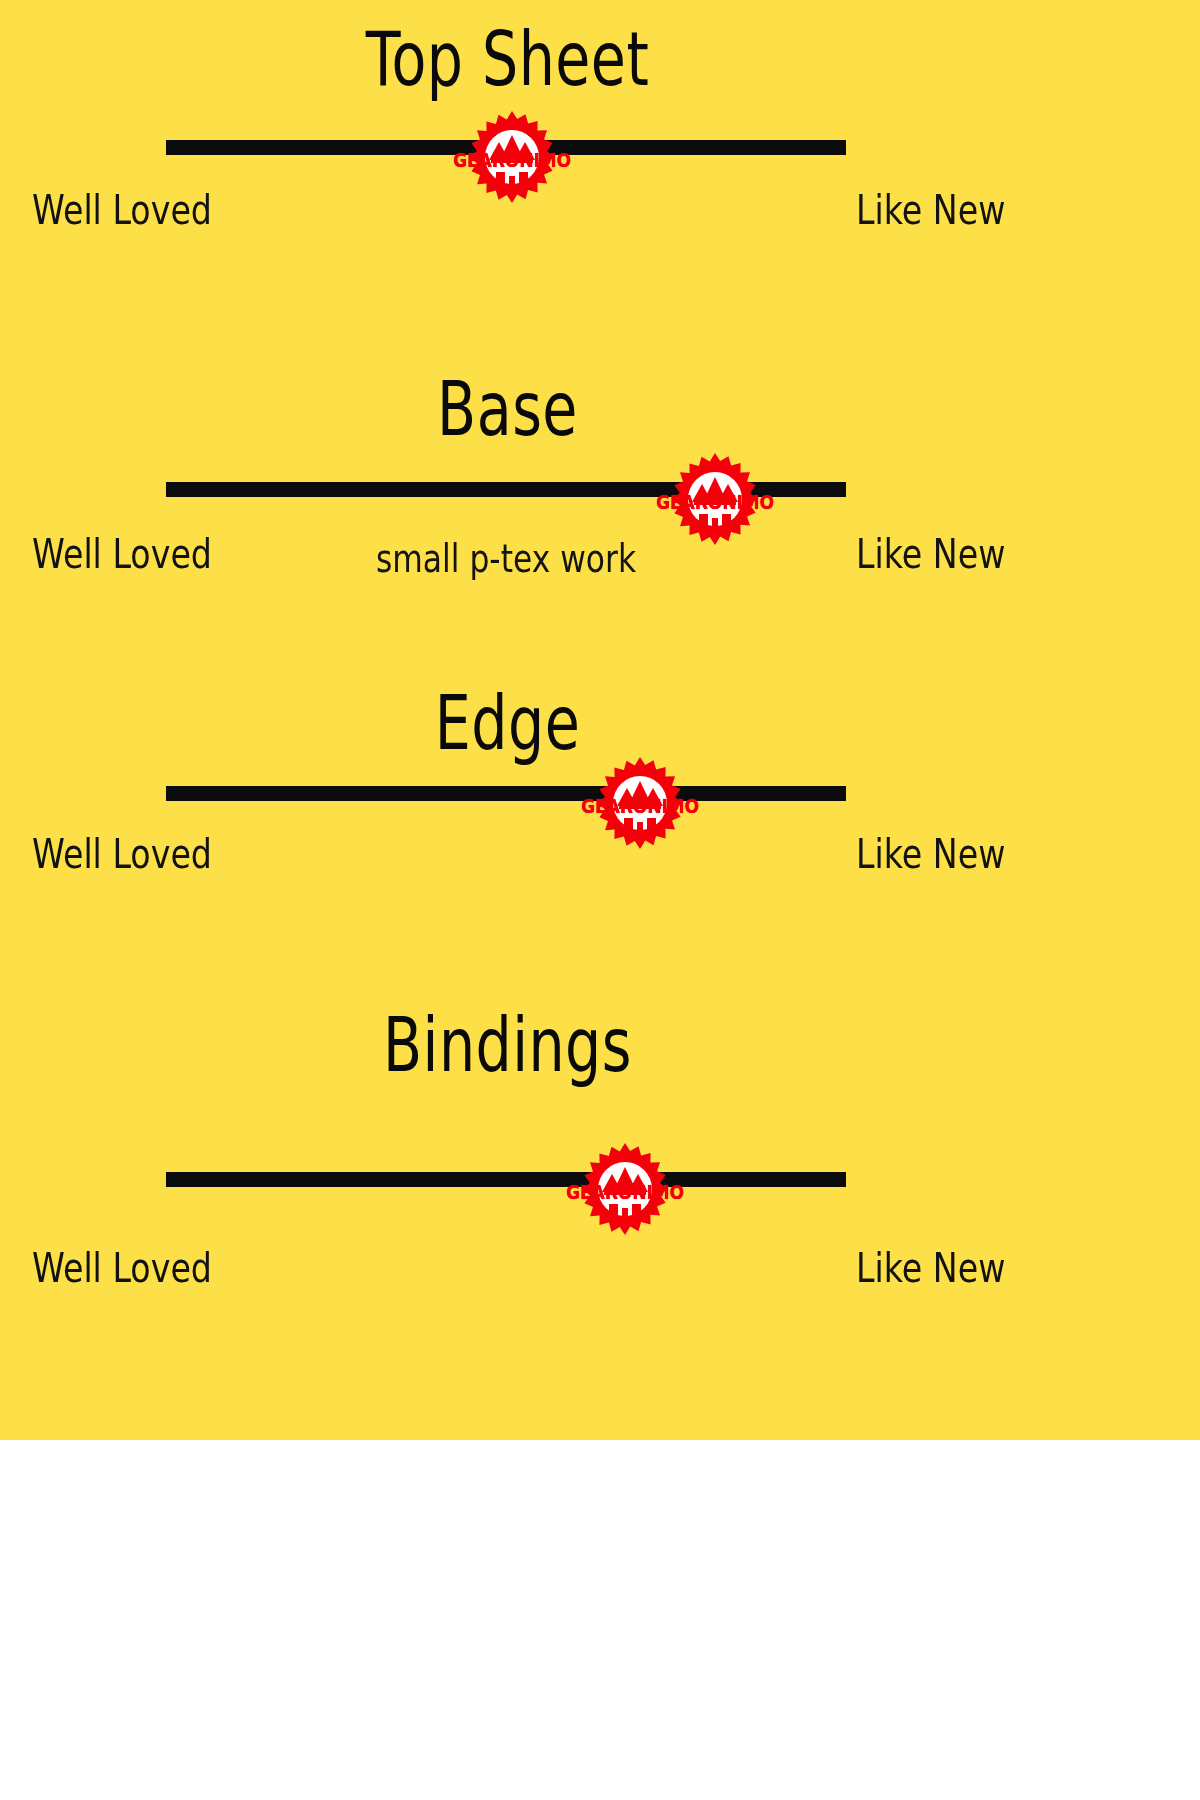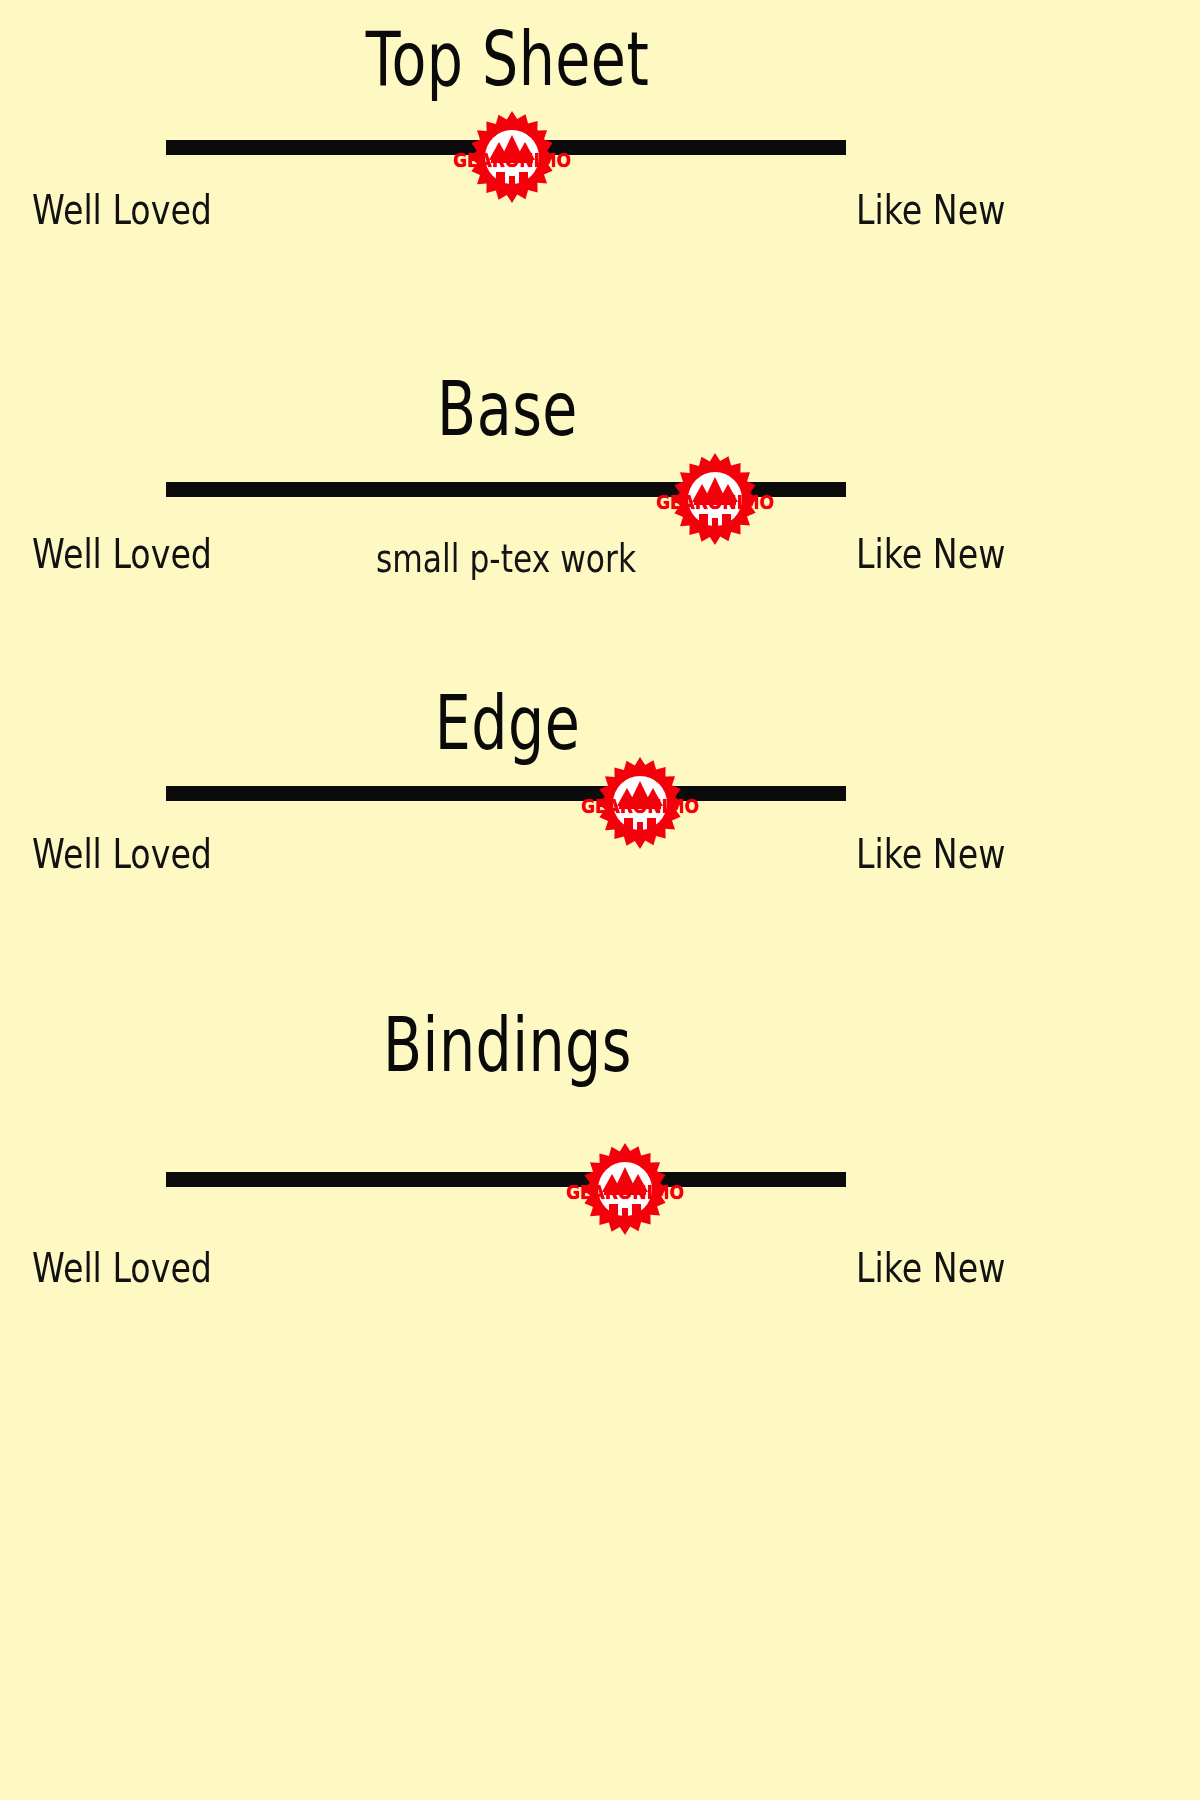--- a/index.html
+++ b/index.html
@@ -10,22 +10,22 @@
     width: 1200px;
     height: 1800px;
     background: #ffffff;
     font-family: "DejaVu Sans", sans-serif;
     overflow: hidden;
   }
 
   .sheet {
     position: relative;
     width: 1200px;
-    height: 1800px;
-    background: #fef9c3;
+    height: 1440px;
+    background: #fde047;
   }
 
   
   .rating-block {
     position: absolute;
     left: 0;
     width: 1060px;
   }
 
   .block-title {

